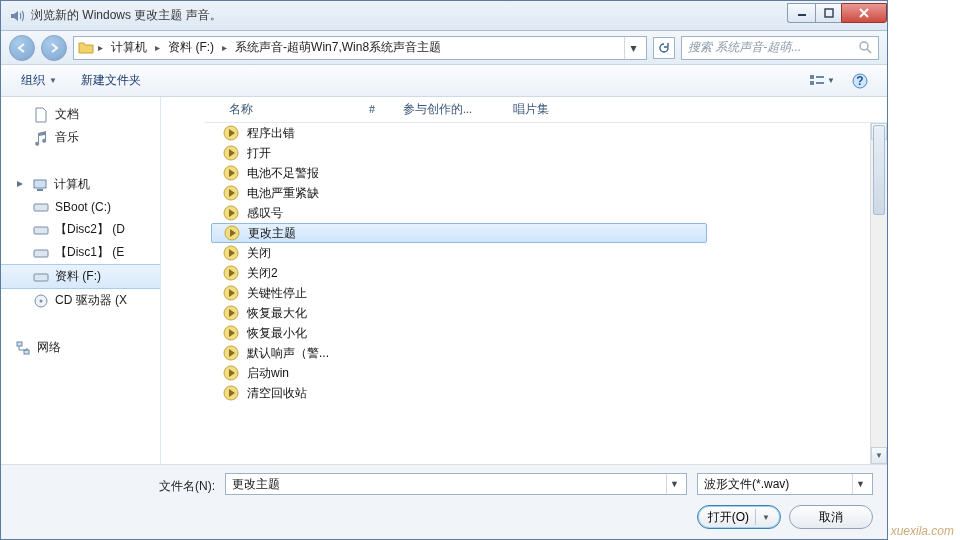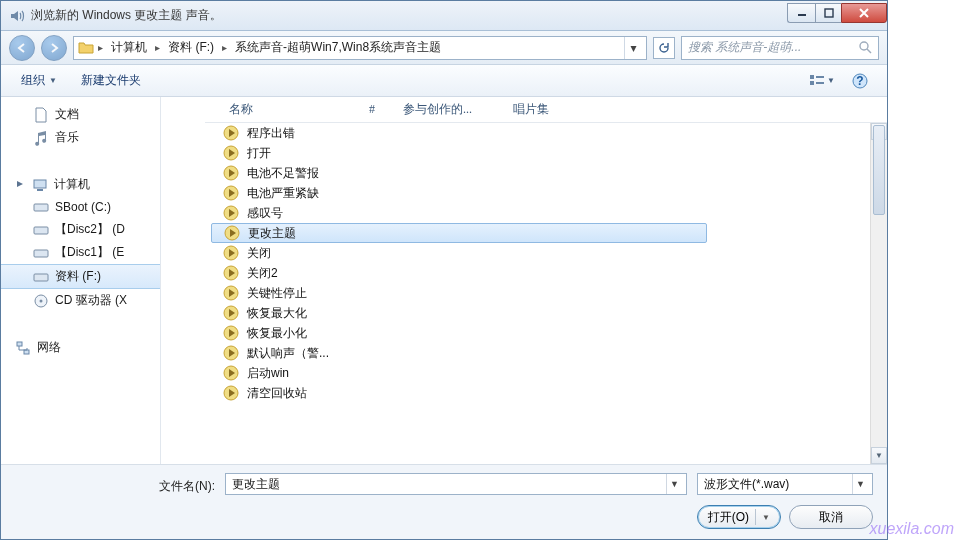--- a/index.html
+++ b/index.html
@@ -71,21 +71,21 @@
   .combo { height: 22px; background: #fff; border: 1px solid #9cb2c9; display: flex; align-items: center; padding: 0 4px 0 6px; }
   .combo .val { flex:1; color:#111; }
   .combo .dd { width: 16px; text-align: center; color: #444; font-size:9px; border-left:1px solid #d0d8e2; height:20px; line-height:20px;}
   .fncombo { flex:1; }
   .filtercombo { width: 176px; }
   .btnrow { display: flex; justify-content: flex-end; gap: 8px; }
   .pushbtn { min-width: 84px; height: 24px; background: linear-gradient(#fdfdfd,#e7ecf2); border: 1px solid #8fa2b8; border-radius: 12px; display:flex;align-items:center;justify-content:center;gap:6px; padding:0 10px;}
   .pushbtn.default { border-color:#3c7fb1; box-shadow:0 0 0 1px #a6d0ec inset;}
   .pushbtn .dd{font-size:8px;color:#555}
 
-  .watermark{position:fixed;right:6px;bottom:2px;color:#8b5cf6;font-size:16px;font-style:italic;opacity:.55;pointer-events:none}
+  .watermark{position:fixed;right:6px;bottom:2px;color:#a16207;font-size:12px;font-style:italic;opacity:.55;pointer-events:none}
 </style>
 </head>
 <body>
 
 <div class="window">
 
   <div class="titlebar">
     <svg class="sndicon" viewBox="0 0 16 16">
         <path d="M2 6h3l4-3v10l-4-3H2z" fill="#6f8aa8"></path>
         <path d="M11 5c1 1 1 5 0 6M13 3c2 2 2 8 0 10" stroke="#6f8aa8" fill="none" stroke-width="1.2"></path>

